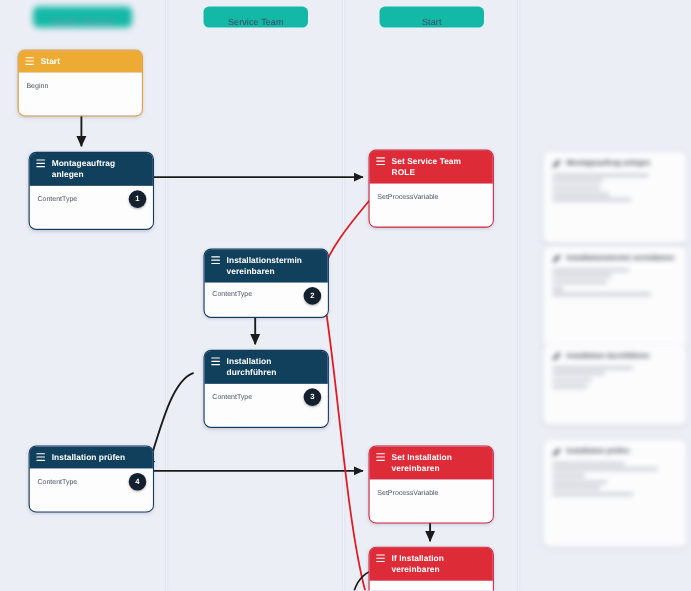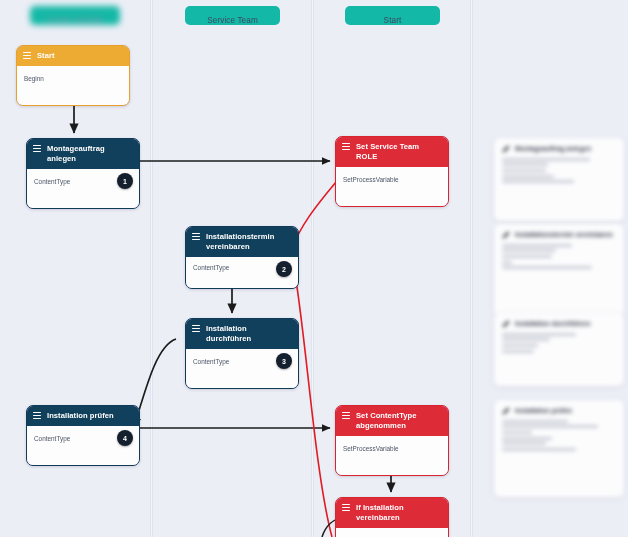--- a/index.html
+++ b/index.html
@@ -220,21 +220,21 @@
     </div>
   </div>
 
   <div class="node red" style="left:335px;top:405px;width:112px;">
     <div class="hdr">
       <span class="burger">
           <i></i>
           <i></i>
           <i></i>
         </span>
-      <span>Set ContentType abgenommen</span>
+      <span>Set Installation vereinbaren</span>
     </div>
     <div class="body">
       <span>SetProcessVariable</span>
     </div>
   </div>
 
   <div class="node red" style="left:335px;top:497px;width:112px;">
     <div class="hdr">
       <span class="burger">
           <i></i>

